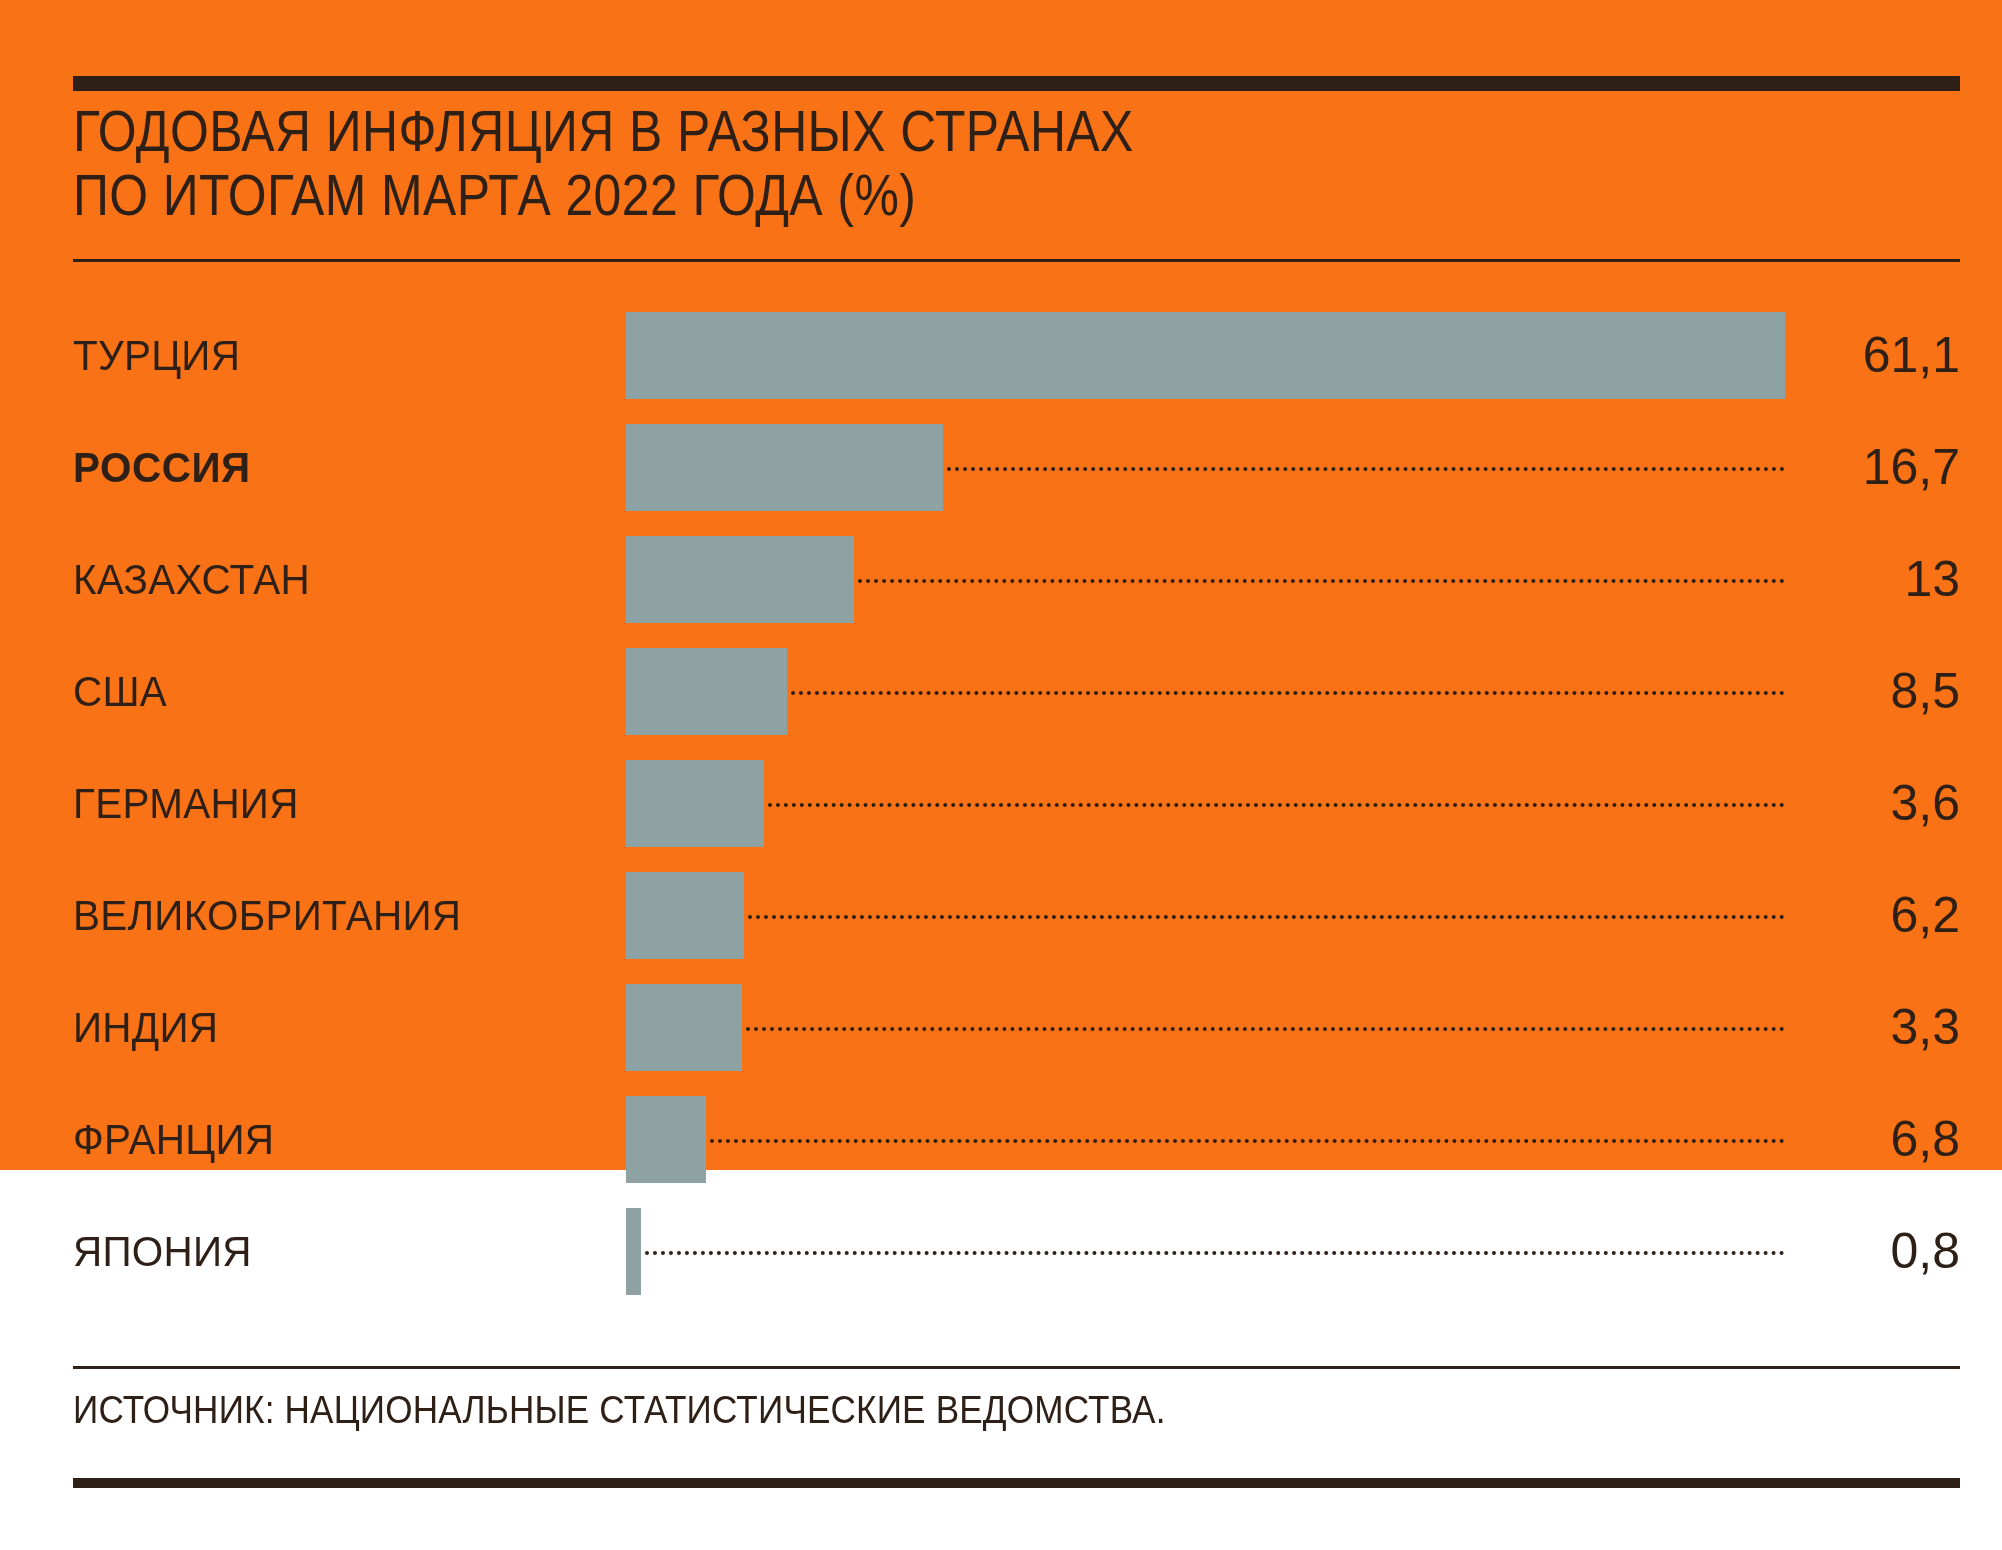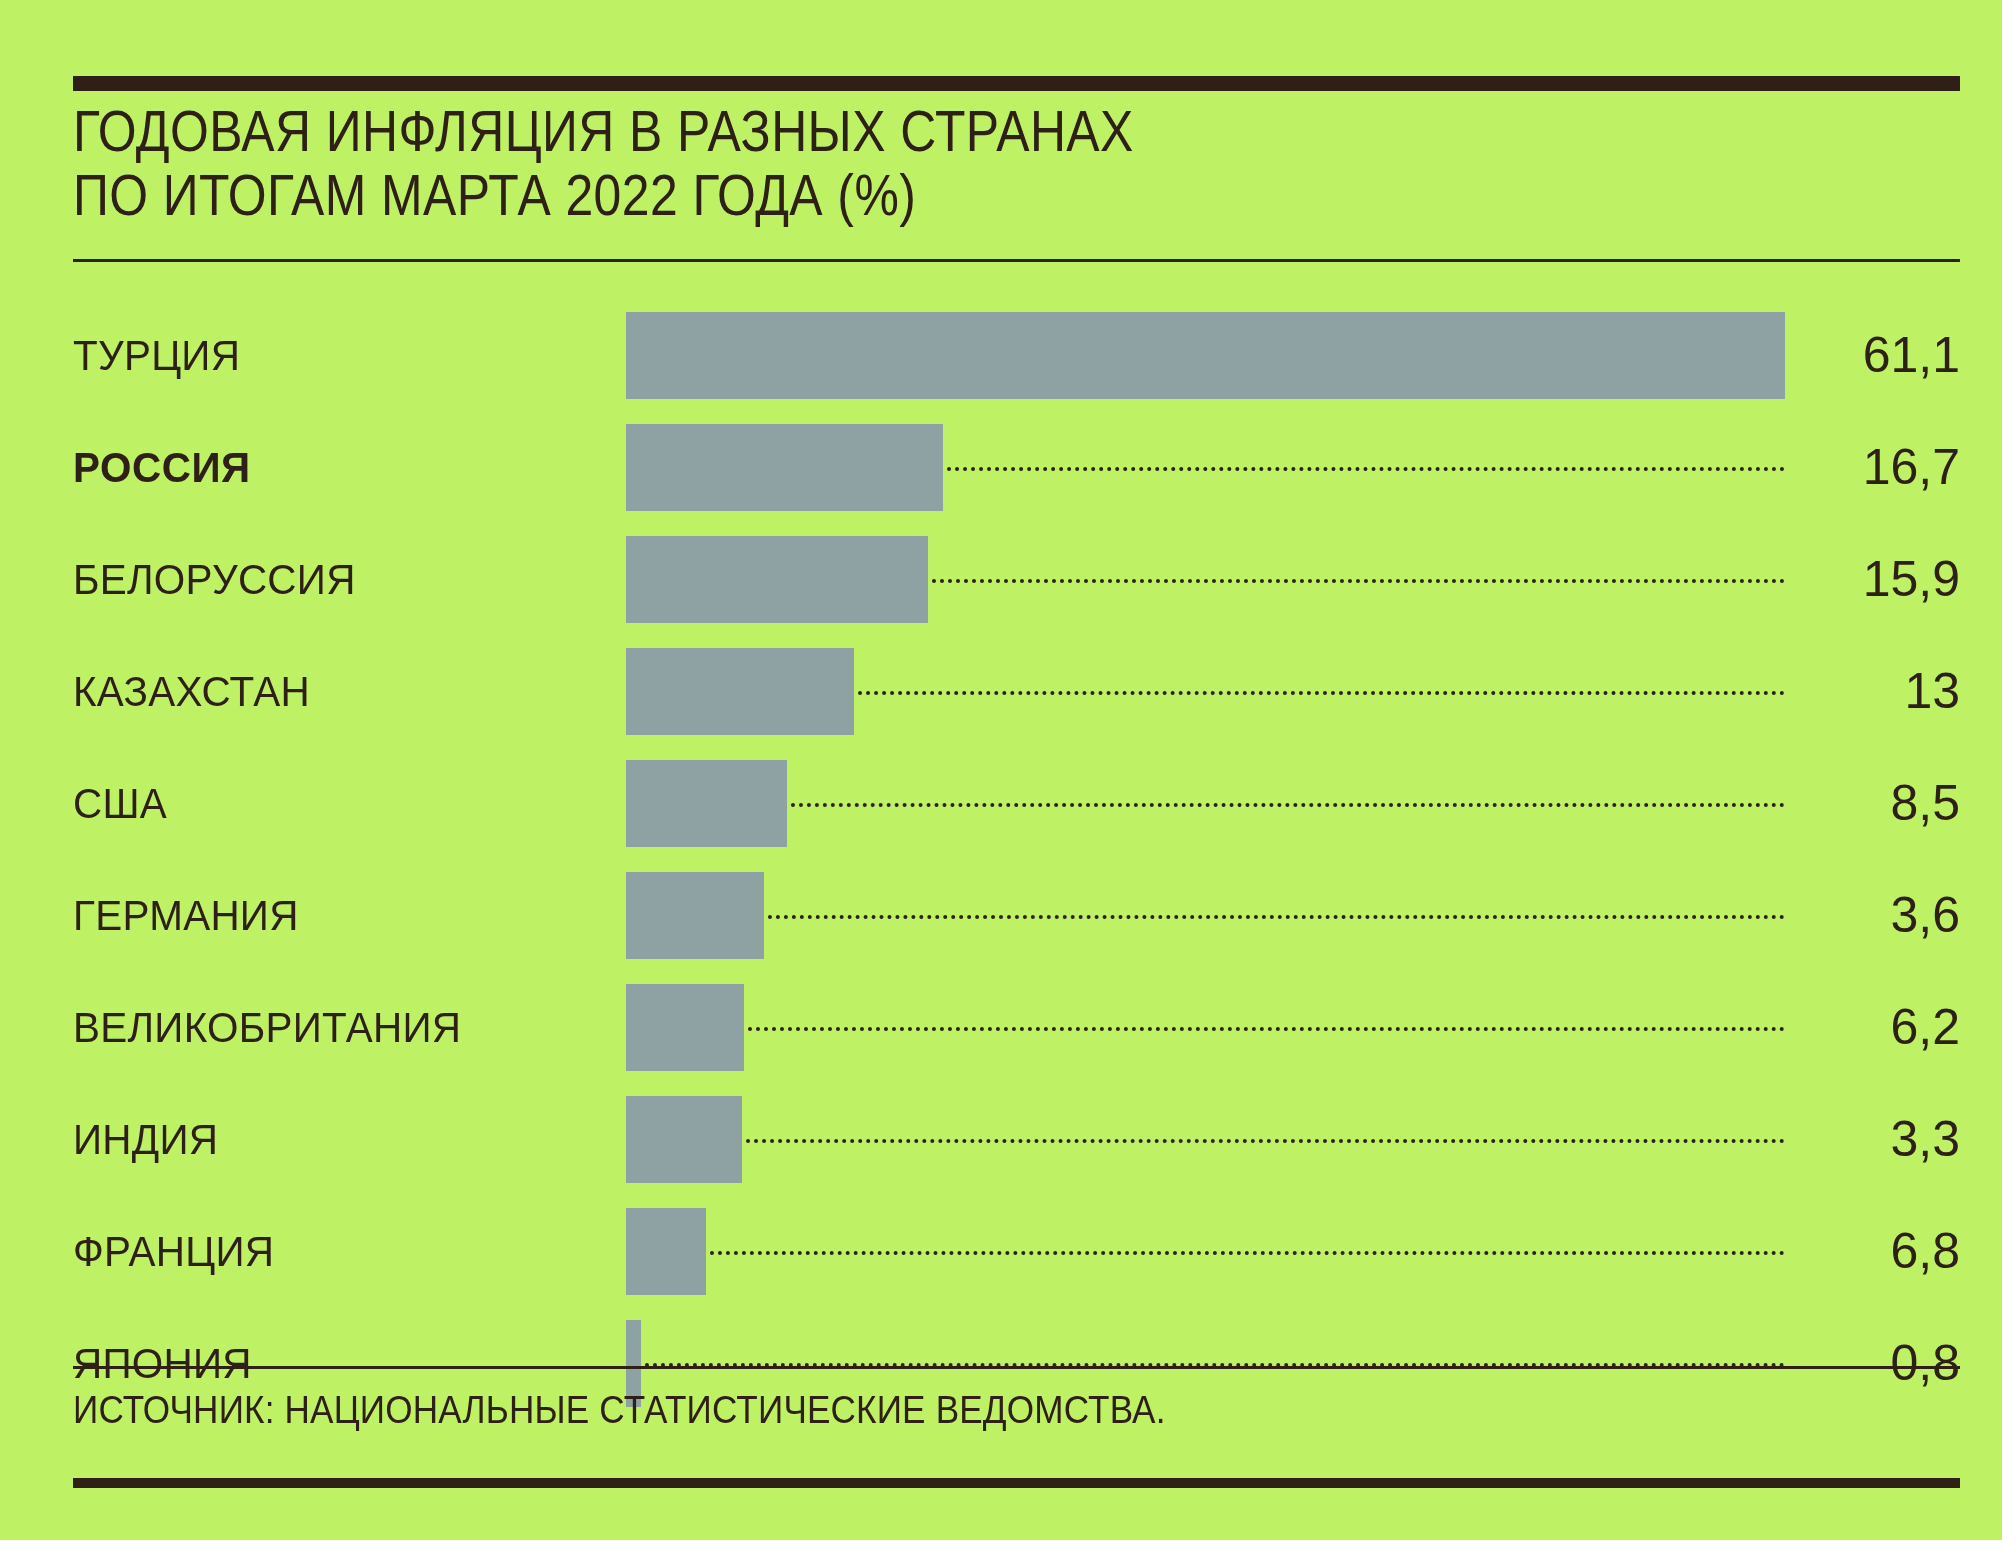--- a/index.html
+++ b/index.html
@@ -12,22 +12,22 @@
     height: 1550px;
     font-family: "Liberation Sans", sans-serif;
     overflow: hidden;
     position: relative;
   }
 
   .infographic {
     position: absolute;
     left: 0; top: 0;
     width: 2002px;
-    height: 1540px;
-    background: #bef264;
+    height: 1170px;
+    background: #f97316;
   }
 
   
   .rule {
     position: absolute;
     left: 73px;
     width: 1887px;
     background: #2E2016;
   }
   .rule-top-thick { top: 76px; height: 15px; }
@@ -142,26 +142,20 @@
         <div class="bar" style="width: 1159px; background: rgb(143, 162, 163);"></div>
         <div class="row-value">61,1</div>
       </div>
       <div class="row highlight">
         <div class="row-label">РОССИЯ</div>
         <div class="leader" style="left: 939px; width: 846px;"></div>
         <div class="bar" style="width: 317px; background: rgb(143, 162, 163);"></div>
         <div class="row-value">16,7</div>
       </div>
       <div class="row">
-        <div class="row-label">БЕЛОРУССИЯ</div>
-        <div class="leader" style="left: 924px; width: 861px;"></div>
-        <div class="bar" style="width: 302px; background: rgb(143, 162, 163);"></div>
-        <div class="row-value">15,9</div>
-      </div>
-      <div class="row">
         <div class="row-label">КАЗАХСТАН</div>
         <div class="leader" style="left: 850px; width: 935px;"></div>
         <div class="bar" style="width: 228px; background: rgb(143, 162, 163);"></div>
         <div class="row-value">13</div>
       </div>
       <div class="row">
         <div class="row-label">США</div>
         <div class="leader" style="left: 783px; width: 1002px;"></div>
         <div class="bar" style="width: 161px; background: rgb(143, 162, 163);"></div>
         <div class="row-value">8,5</div>

